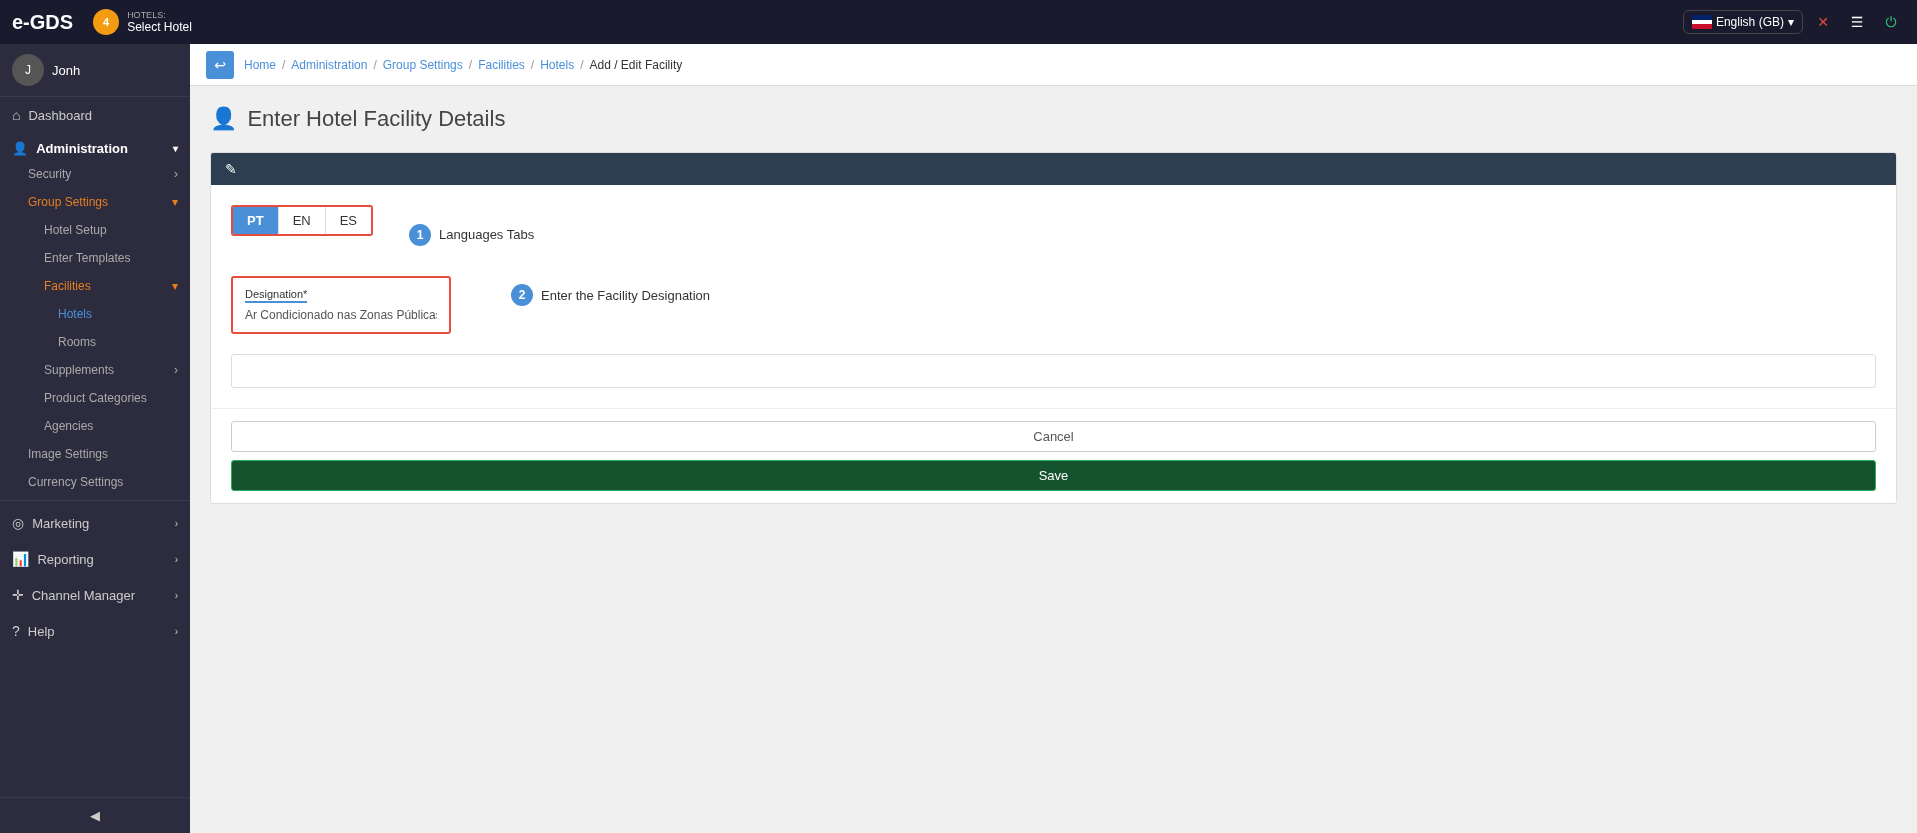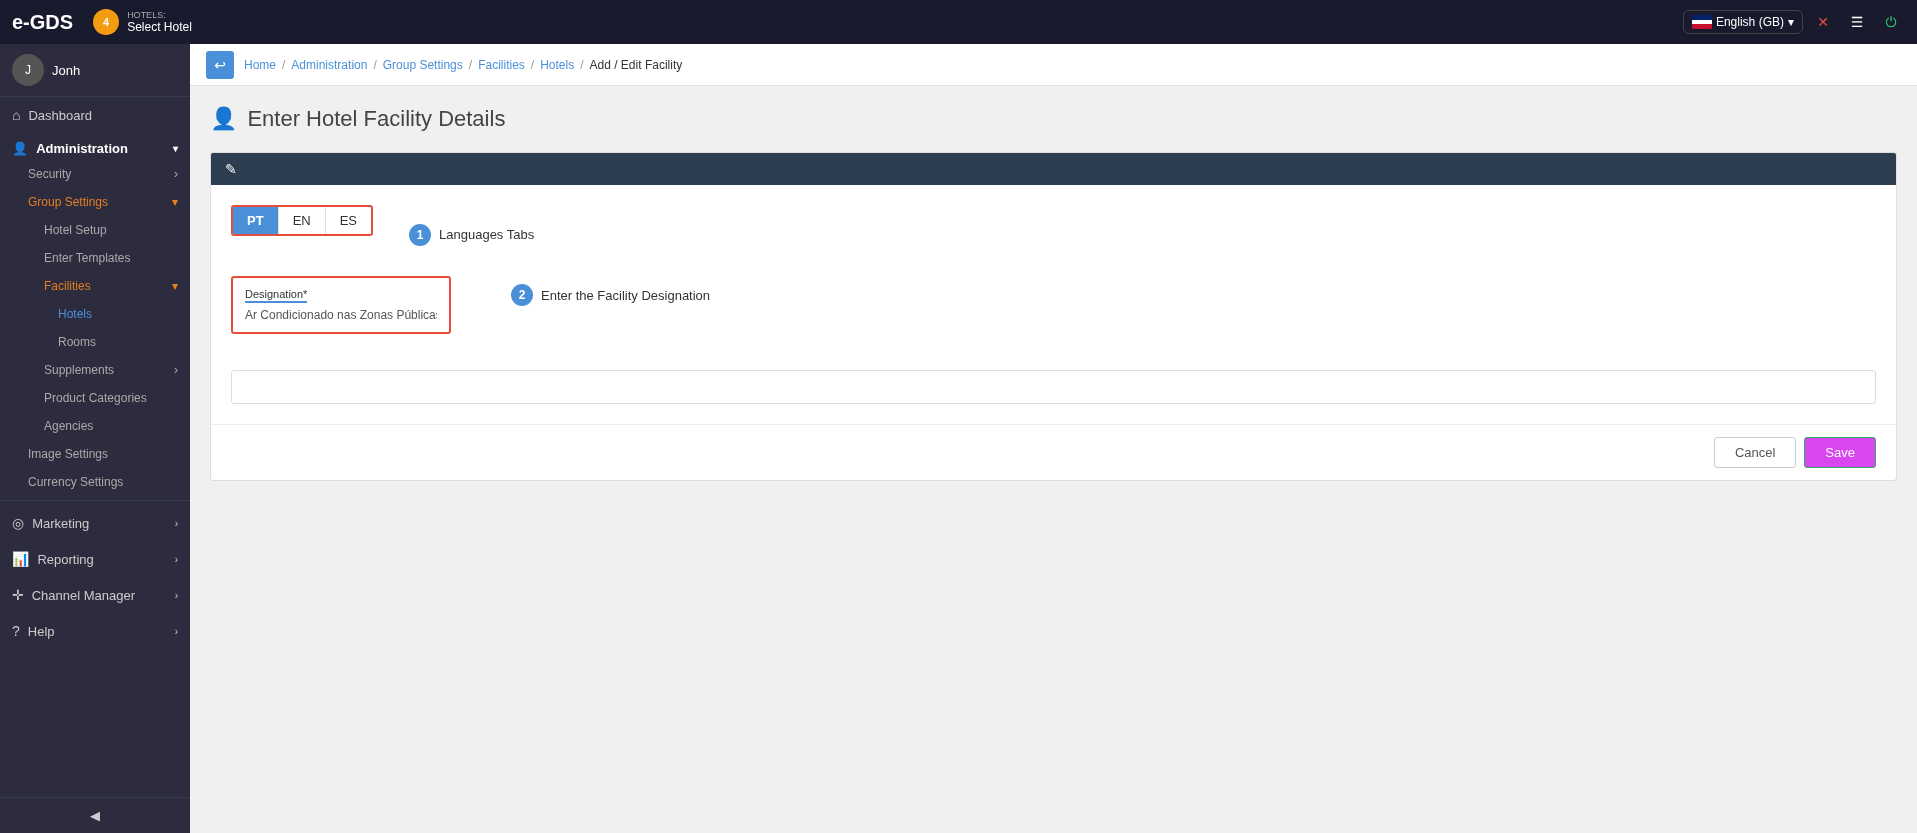--- a/index.html
+++ b/index.html
@@ -295,21 +295,20 @@
       font-size: 13px;
       color: #333;
     }
 
     
     .designation-group {
       border: 2px solid #e74c3c;
       border-radius: 3px;
       padding: 10px 12px;
       width: 220px;
-      margin-bottom: 16px;
     }
     .designation-label {
       font-size: 11px;
       color: #333;
       margin-bottom: 4px;
       display: flex;
       align-items: center;
       gap: 2px;
     }
     .designation-label .underline {
@@ -337,32 +336,33 @@
       min-height: 34px;
     }
 
     
     .btn-row {
       display: flex;
       justify-content: flex-end;
       gap: 8px;
       padding: 12px 20px;
       border-top: 1px solid #eee;
+      flex-direction: column;
     }
     .btn {
       padding: 7px 20px;
       border-radius: 3px;
       font-size: 13px;
       cursor: pointer;
       border: 1px solid #ccc;
       background: #fff;
     }
     .btn.cancel { color: #555; }
     .btn.save {
-      background: #d946ef;
+      background: #14532d;
       color: #fff;
       border-color: #27ae60;
     }
     .annotation-info {
       display: flex;
       align-items: center;
       gap: 8px;
       margin-top: 8px;
     }
 

